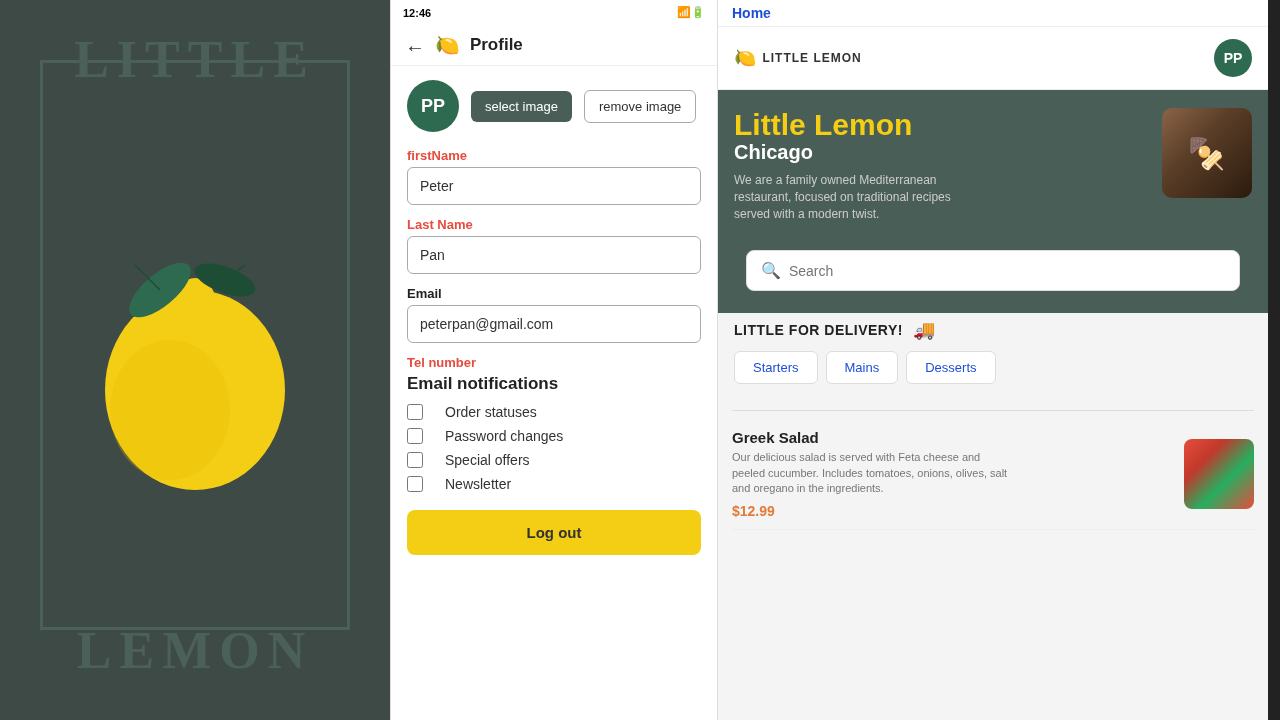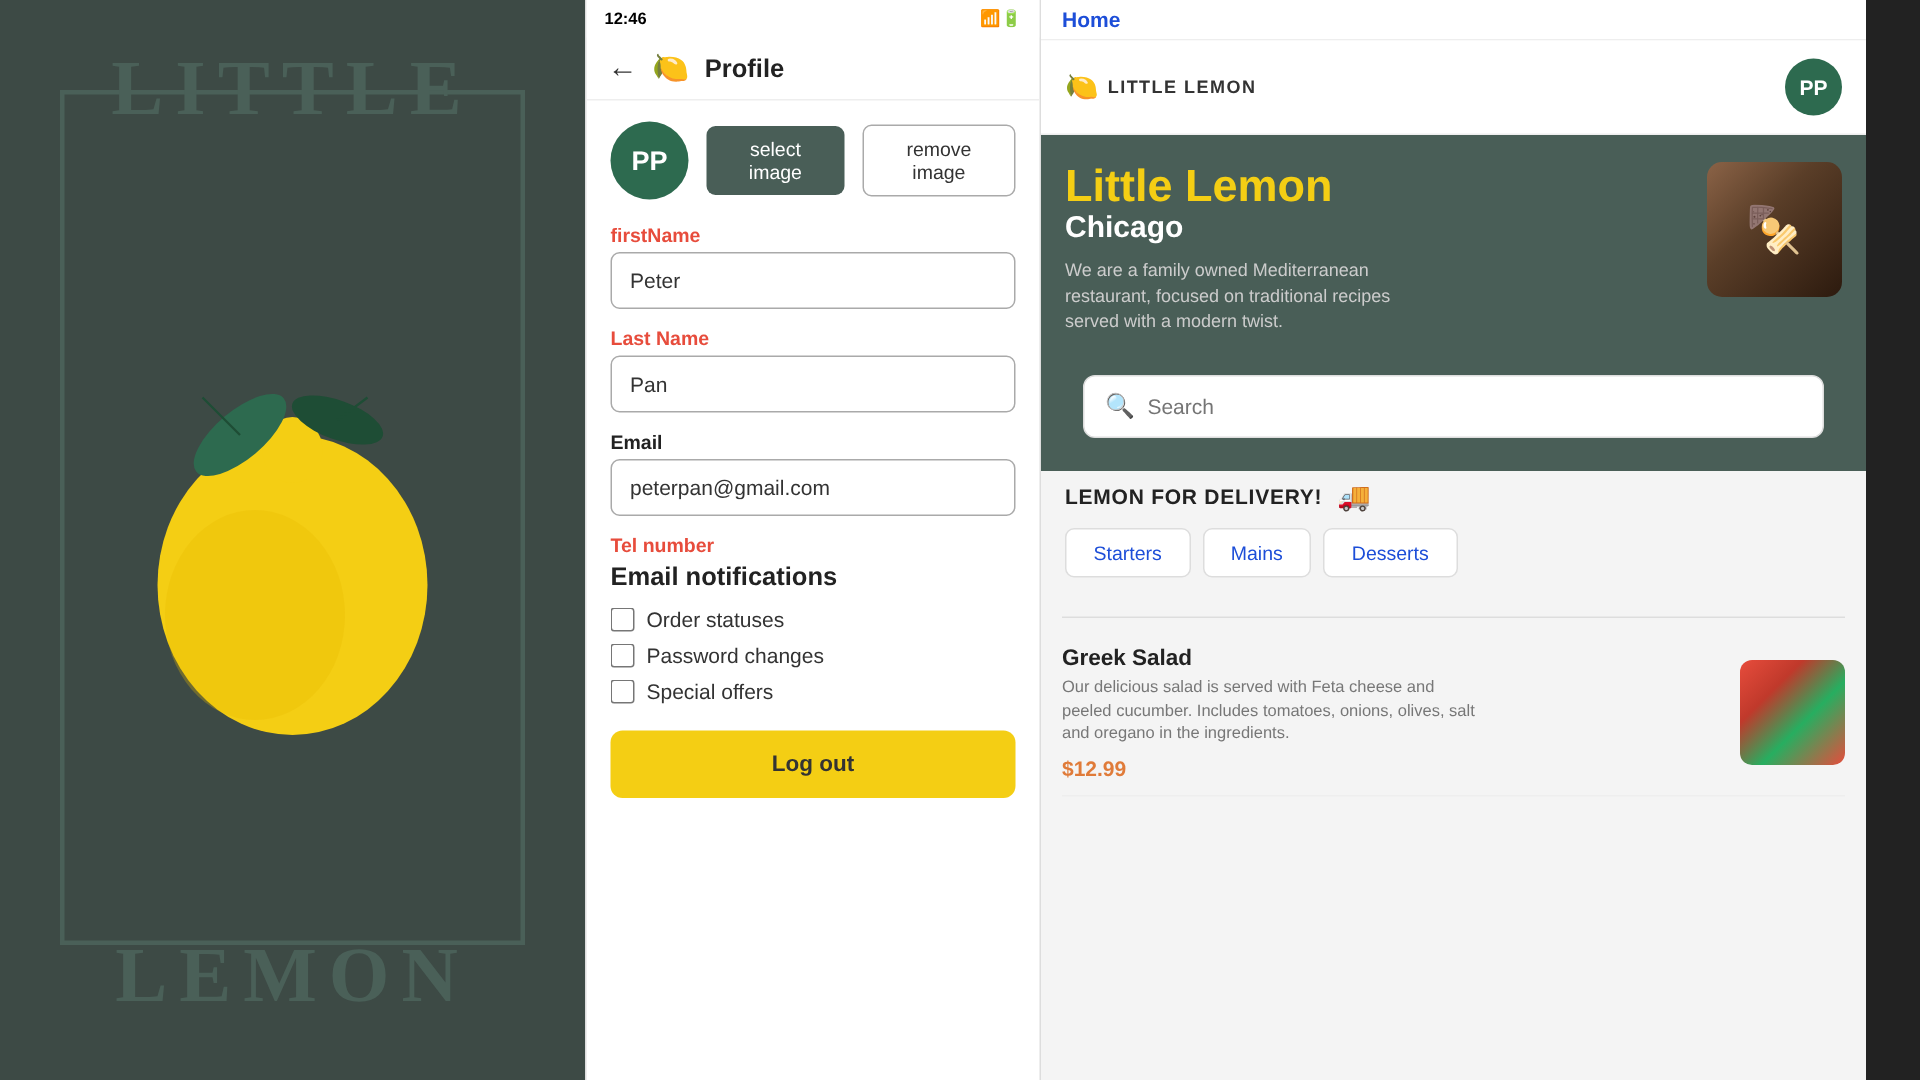--- a/index.html
+++ b/index.html
@@ -57,21 +57,21 @@
       border: 3px solid #4a6058;
     }
     
     .lemon-svg {
       width: 250px;
       height: 280px;
     }
 
     
     .panel-profile {
-      width: 304px;
+      width: 328px;
       height: 720px;
       background: #fff;
       display: flex;
       flex-direction: column;
       border-left: 1px solid #ddd;
       border-right: 1px solid #ddd;
       overflow: hidden;
     }
     .profile-status-bar {
       background: #fff;
@@ -169,21 +169,21 @@
     }
     .section-title {
       font-size: 17px;
       font-weight: 700;
       color: #222;
       margin-bottom: 10px;
     }
     .checkbox-row {
       display: flex;
       align-items: center;
-      gap: 8px;
+      gap: 22px;
       margin-bottom: 8px;
     }
     .checkbox-row input[type="checkbox"] {
       width: 16px;
       height: 16px;
       accent-color: #495e57;
     }
     .checkbox-label {
       font-size: 14px;
       color: #333;
@@ -471,20 +471,24 @@
       <label class="checkbox-label" for="order_statuses">Order statuses</label>
     </div>
     <div class="checkbox-row">
       <input type="checkbox" id="password_changes" style="">
       <label class="checkbox-label" for="password_changes">Password changes</label>
     </div>
     <div class="checkbox-row">
       <input type="checkbox" id="special_offers" style="">
       <label class="checkbox-label" for="special_offers">Special offers</label>
     </div>
+    <div class="checkbox-row">
+      <input type="checkbox" id="newsletter" style="">
+      <label class="checkbox-label" for="newsletter">Newsletter</label>
+    </div>
 
     <button class="btn-logout">Log out</button>
   </div>
 </div>
 
 <div class="panel-home">
   <div class="home-status-bar">
     <span>Home</span>
   </div>
   <div class="home-nav">
@@ -505,21 +509,21 @@
     </div>
   </div>
   <div style="background:#495e57; padding: 0 14px 12px 14px;">
     <div class="search-bar">
       <span class="search-icon">🔍</span>
       <input class="search-input" type="text" placeholder="Search" style="">
     </div>
   </div>
   <div class="delivery-section">
     <div class="delivery-header">
-      <span class="delivery-title">LEMON FOR DELIVERY!</span>
+      <span class="delivery-title">LITTLE FOR DELIVERY!</span>
       <span class="delivery-icon">🚚</span>
     </div>
     <div class="category-tabs">
       <button class="category-tab">Starters</button>
       <button class="category-tab">Mains</button>
       <button class="category-tab">Desserts</button>
     </div>
   </div>
   <div class="home-body">
     <div class="divider"></div>

